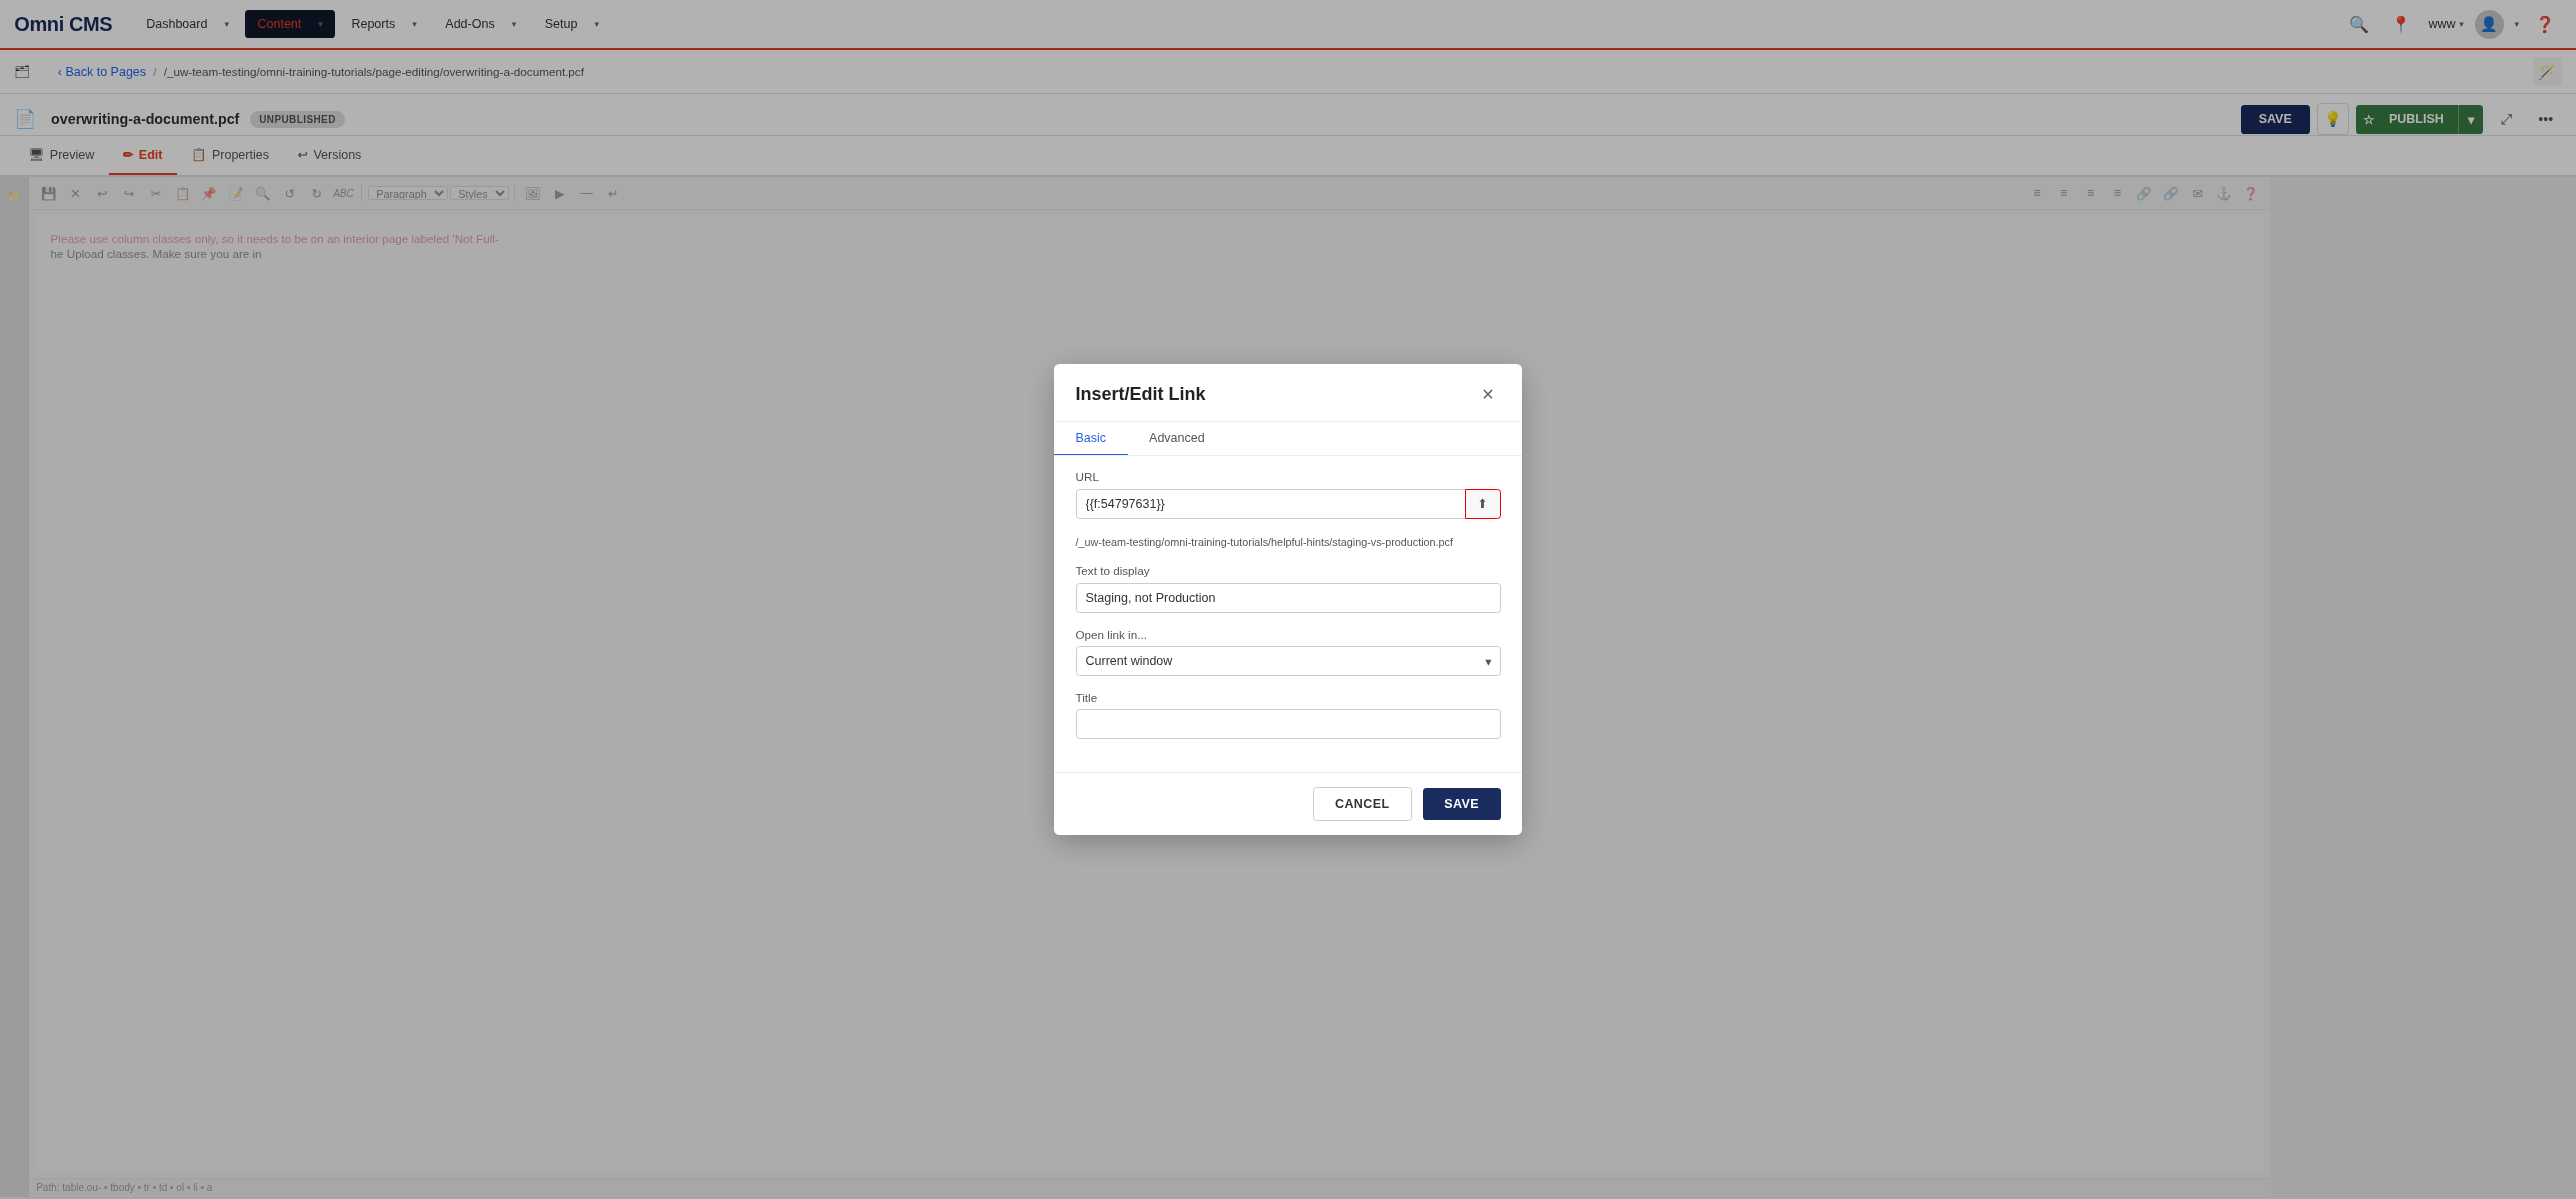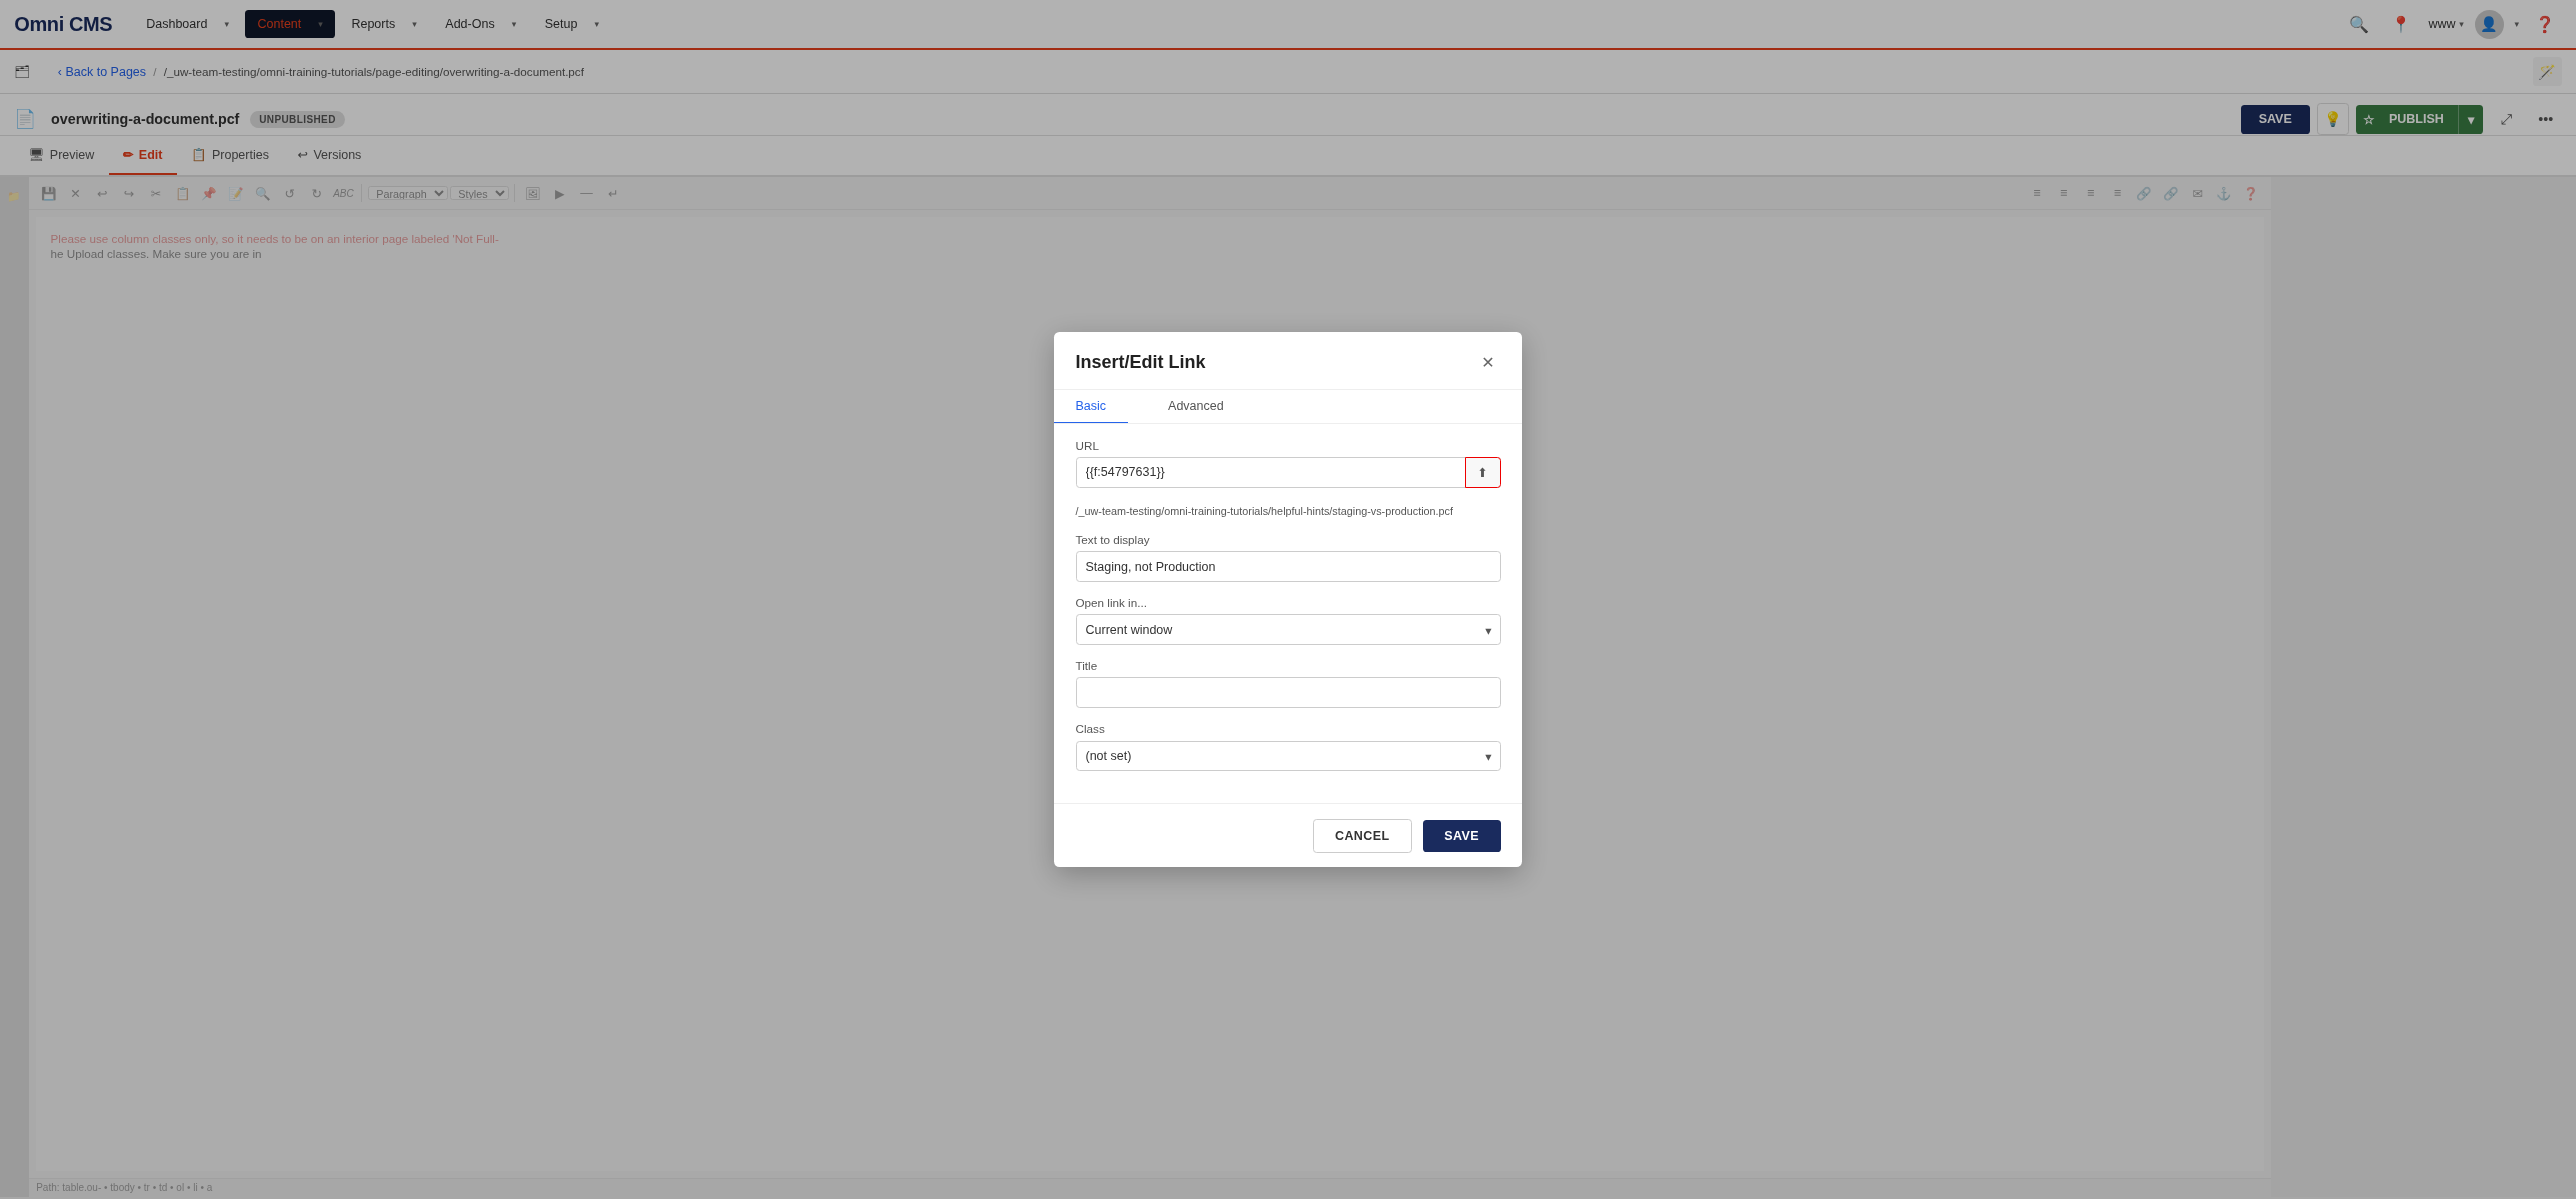--- a/index.html
+++ b/index.html
@@ -149,21 +149,21 @@
     }
     .modal-header {
       display: flex; align-items: center; justify-content: space-between;
       padding: 18px 21.5px 14.3px; border-bottom: 0.9px solid #eee;
     }
     .modal-title { font-size: 18px; font-weight: 600; color: #222; }
     .modal-close {
       width: 25px; height: 25px; display: flex; align-items: center; justify-content: center;
       cursor: pointer; color: #666; font-size: 16px; border-radius: 3.6px;
     }
-    .modal-tabs { display: flex; border-bottom: 0.9px solid #eee; gap: 19px; }
+    .modal-tabs { display: flex; border-bottom: 0.9px solid #eee; }
     .modal-tab {
       padding: 9px 21.5px; cursor: pointer; font-size: 12.5px; color: #555;
       border-bottom: 1.8px solid transparent;
     }
     .modal-tab.active { color: #2563eb; border-bottom-color: #2563eb; }
     .modal-body { padding: 14.3px 21.5px 18px; }
     .modal-field { margin-bottom: 14.3px; }
     .modal-field-row {
       display: flex; align-items: flex-start; gap: 7.2px;
     }
@@ -407,28 +407,20 @@
             <option>New window</option>
           </select>
         </div>
       </div>
 
       <div class="modal-field">
         <div class="modal-label">Title</div>
         <input class="modal-input" type="text" style="">
       </div>
 
-      <div class="modal-field">
-        <div class="modal-label">Class</div>
-        <div class="select-wrapper">
-          <select class="modal-select">
-            <option>(not set)</option>
-          </select>
-        </div>
-      </div>
     </div>
     <div class="modal-footer">
       <button class="btn-cancel">CANCEL</button>
       <button class="btn-modal-save">SAVE</button>
     </div>
   </div>
 </div>
 
 
 </body></html>

